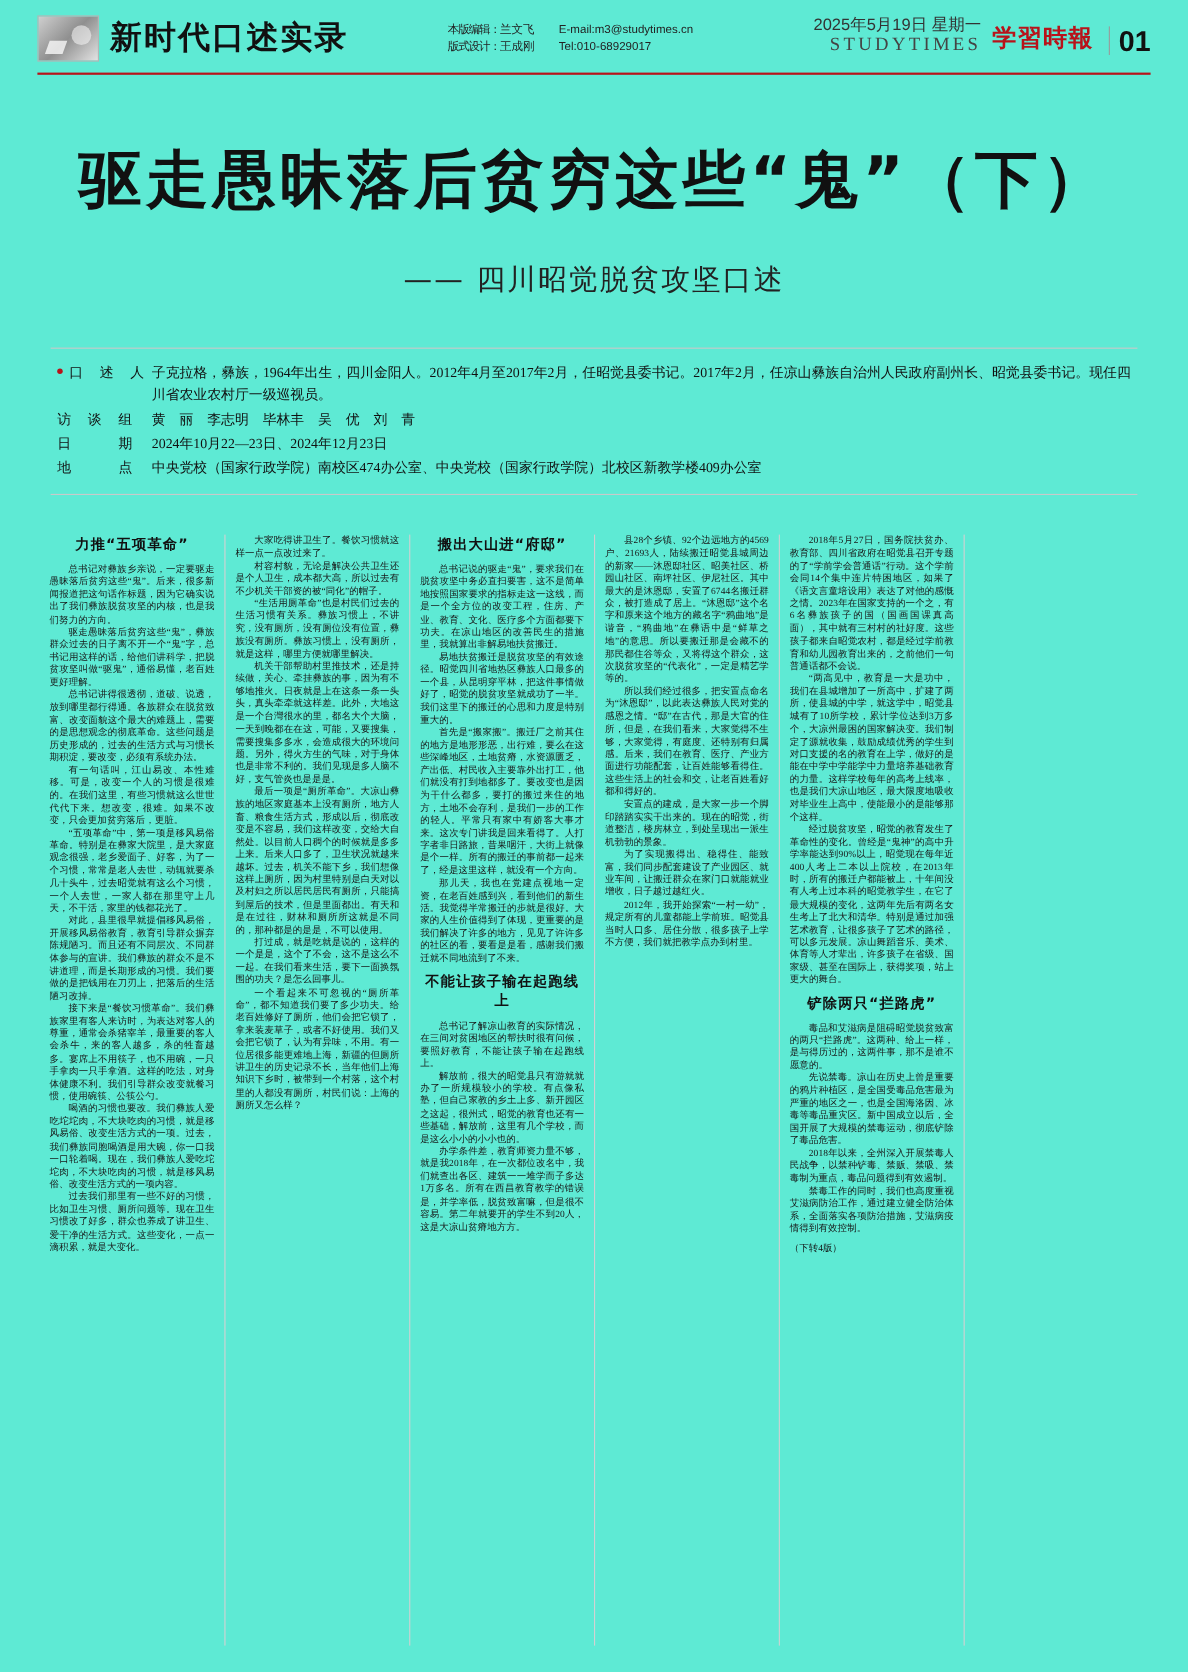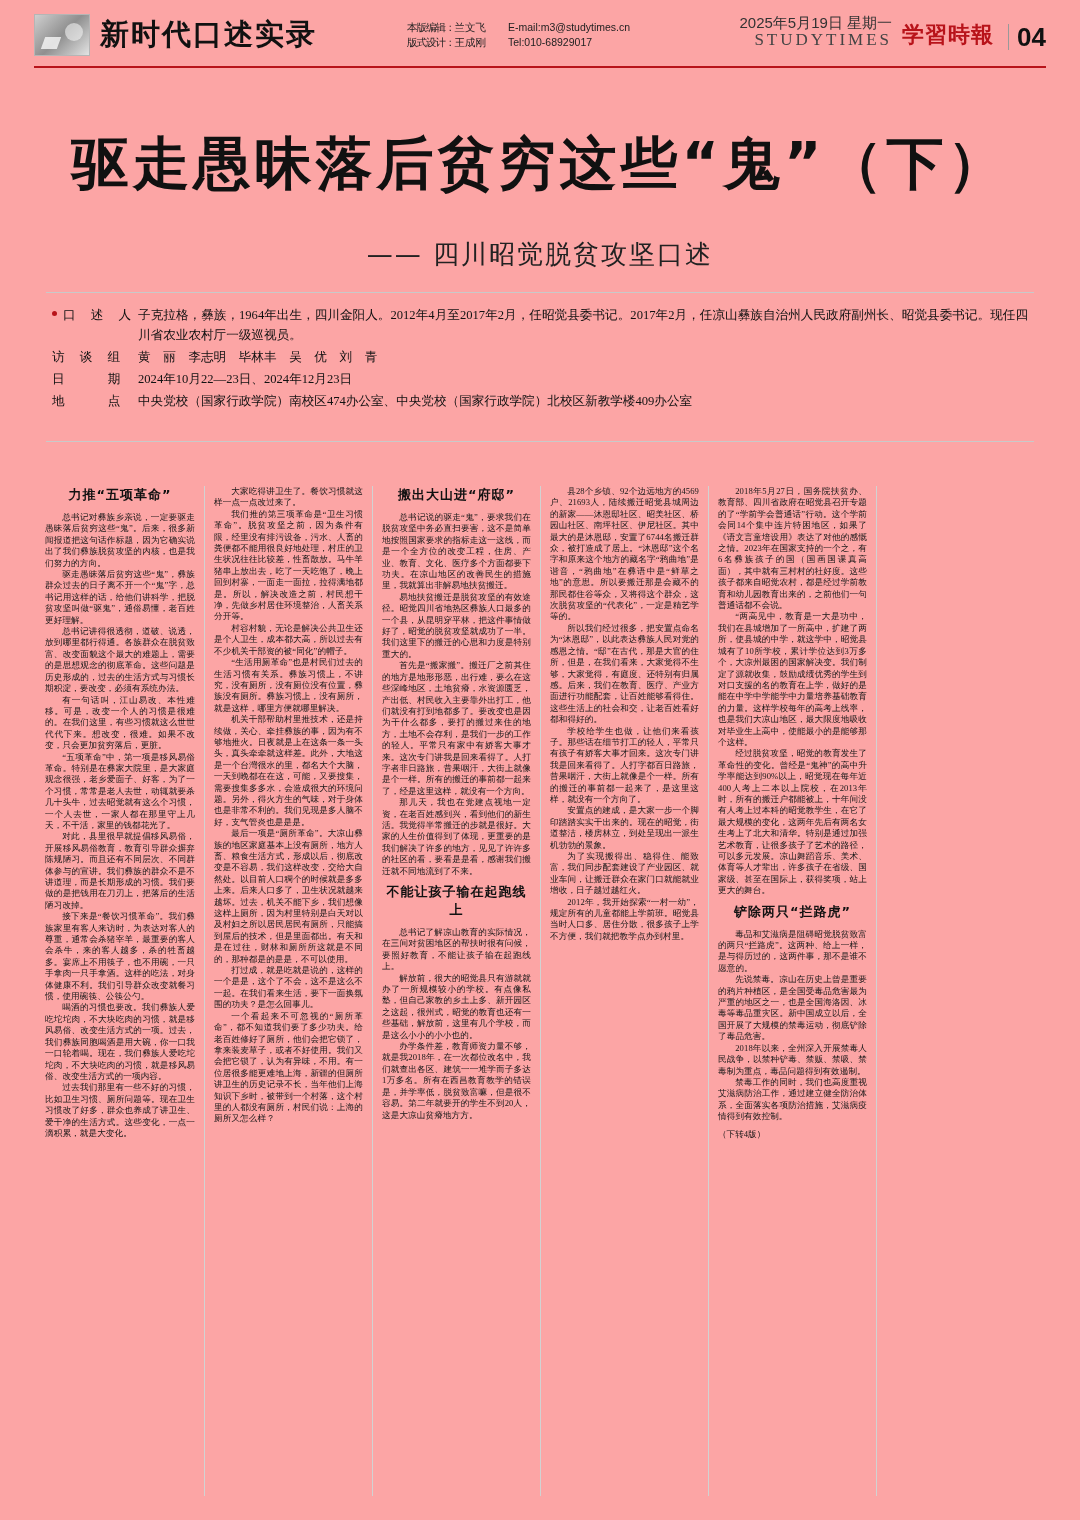--- a/index.html
+++ b/index.html
@@ -1,17 +1,17 @@
 <!DOCTYPE html>
 <html><head>
 <meta charset="utf-8">
 <style>
   html,body{margin:0;padding:0;background:#fff;}
   body{width:1080px;height:1520px;font-family:"Liberation Serif",serif;color:#1a1a1a;}
-  .page{position:relative;width:1080px;height:1520px;background:#fca5a5;overflow:hidden;}
+  .page{position:relative;width:1080px;height:1520px;background:#5eead4;overflow:hidden;}
 
   
   .masthead{position:relative;margin:14px 34px 0 34px;height:52px;border-bottom:2px solid #b8131a;}
   .mast-left{position:absolute;left:0;top:0;display:flex;align-items:center;}
   .mast-logo{width:54px;height:40px;background:linear-gradient(135deg,#cfcfcf 0%,#8f8f8f 50%,#e3e3e3 100%);border:1px solid #b5b5b5;position:relative;}
   .mast-logo:after{content:"";position:absolute;left:8px;top:22px;width:16px;height:12px;background:#fff;transform:skewX(-20deg);opacity:.75;}
   .mast-logo:before{content:"";position:absolute;right:6px;top:8px;width:18px;height:18px;border-radius:50%;background:#f1f1f1;opacity:.6;}
   .mast-title{font-family:"DejaVu Sans",sans-serif;font-weight:bold;font-size:29px;letter-spacing:2px;margin-left:10px;color:#111;}
   .mast-meta{position:absolute;left:352px;top:6px;font-size:10.5px;line-height:15px;color:#222;font-family:"Liberation Sans",sans-serif;}
   .mast-meta .row{white-space:nowrap;margin-left:21px;}
@@ -21,21 +21,21 @@
   .mr-date{font-size:15px;color:#333;font-family:"Liberation Sans",sans-serif;text-align:right;line-height:14px;}
   .mr-en{font-size:17px;letter-spacing:3px;color:#444;font-family:"Liberation Serif",serif;}
   .mr-brand{font-family:"DejaVu Sans",sans-serif;font-weight:bold;font-size:22px;color:#b8131a;letter-spacing:1px;}
   .mr-page{font-family:"Liberation Sans",sans-serif;font-weight:bold;font-size:26px;color:#111;border-left:1px solid #999;padding-left:8px;margin-left:4px;line-height:26px;}
 
   
   .headline{margin-top:58px;text-align:center;font-family:"DejaVu Sans",sans-serif;font-weight:bold;font-size:57px;letter-spacing:4px;color:#111;}
   .subhead{margin-top:34px;text-align:center;font-family:"DejaVu Sans",sans-serif;font-size:26px;letter-spacing:2px;color:#222;}
 
   
-  .infobox{margin:20px 46px 0 46px;border-top:1px solid #c9c9c9;border-bottom:1px solid #c9c9c9;padding:12px 6px 28px 6px;}
+  .infobox{margin:44px 46px 0 46px;border-top:1px solid #c9c9c9;border-bottom:1px solid #c9c9c9;padding:12px 6px 12px 6px;}
   .inforow{display:flex;font-size:12.6px;line-height:20px;margin-bottom:2px;}
   .infolabel{width:86px;flex:0 0 86px;letter-spacing:6px;color:#111;}
   .infoval{flex:1;color:#111;text-align:justify;}
   .infobox .dot{display:inline-block;width:5px;height:5px;background:#b8131a;border-radius:50%;vertical-align:3px;margin-right:6px;}
 
   
   .cols{position:absolute;left:36px;top:486px;width:1008px;height:1010px;display:flex;gap:0;}
   .col{width:168px;padding:0 9px;box-sizing:border-box;position:relative;}
   .col+.col{border-left:1px solid #d2d2d2;}
   .col p{margin:0 0 0 0;font-size:8.6px;line-height:11.4px;text-align:justify;text-indent:2em;color:#161616;letter-spacing:.1px;}
@@ -60,21 +60,21 @@
     <div class="mast-mid">
       <div class="row">E-mail:m3@studytimes.cn</div>
       <div class="row">Tel:010-68929017</div>
     </div>
     <div class="mast-right">
       <div>
         <div class="mr-date">2025年5月19日  星期一</div>
         <div class="mr-en">STUDYTIMES</div>
       </div>
       <div class="mr-brand">学習時報</div>
-      <div class="mr-page">04</div>
+      <div class="mr-page">01</div>
     </div>
   </div>
 
   <div class="headline">驱走愚昧落后贫穷这些“鬼”（下）</div>
   <div class="subhead">—— 四川昭觉脱贫攻坚口述</div>
 
   <div class="infobox">
       <div class="inforow">
         <div class="infolabel"><span class="dot"></span>口 述 人</div>
         <div class="infoval">子克拉格，彝族，1964年出生，四川金阳人。2012年4月至2017年2月，任昭觉县委书记。2017年2月，任凉山彝族自治州人民政府副州长、昭觉县委书记。现任四川省农业农村厅一级巡视员。</div>
@@ -101,21 +101,20 @@
         <p>总书记讲得很透彻，道破、说透，放到哪里都行得通。各族群众在脱贫致富、改变面貌这个最大的难题上，需要的是思想观念的彻底革命。这些问题是历史形成的，过去的生活方式与习惯长期积淀，要改变，必须有系统办法。</p>
         <p>有一句话叫，江山易改、本性难移。可是，改变一个人的习惯是很难的。在我们这里，有些习惯就这么世世代代下来。想改变，很难。如果不改变，只会更加贫穷落后，更脏。</p>
         <p>“五项革命”中，第一项是移风易俗革命。特别是在彝家大院里，是大家庭观念很强，老乡爱面子、好客，为了一个习惯，常常是老人去世，动辄就要杀几十头牛，过去昭觉就有这么个习惯，一个人去世，一家人都在那里守上几天，不干活，家里的钱都花光了。</p>
         <p>对此，县里很早就提倡移风易俗，开展移风易俗教育，教育引导群众摒弃陈规陋习。而且还有不同层次、不同群体参与的宣讲。我们彝族的群众不是不讲道理，而是长期形成的习惯。我们要做的是把钱用在刀刃上，把落后的生活陋习改掉。</p>
         <p>接下来是“餐饮习惯革命”。我们彝族家里有客人来访时，为表达对客人的尊重，通常会杀猪宰羊，最重要的客人会杀牛，来的客人越多，杀的牲畜越多。宴席上不用筷子，也不用碗，一只手拿肉一只手拿酒。这样的吃法，对身体健康不利。我们引导群众改变就餐习惯，使用碗筷、公筷公勺。</p>
         <p>喝酒的习惯也要改。我们彝族人爱吃坨坨肉，不大块吃肉的习惯，就是移风易俗、改变生活方式的一项。过去，我们彝族同胞喝酒是用大碗，你一口我一口轮着喝。现在，我们彝族人爱吃坨坨肉，不大块吃肉的习惯，就是移风易俗、改变生活方式的一项内容。</p>
         <p>过去我们那里有一些不好的习惯，比如卫生习惯、厕所问题等。现在卫生习惯改了好多，群众也养成了讲卫生、爱干净的生活方式。这些变化，一点一滴积累，就是大变化。</p>
       </div>
       <div class="col">
         <p>大家吃得讲卫生了。餐饮习惯就这样一点一点改过来了。</p>
-        <p>我们推的第三项革命是“卫生习惯革命”。脱贫攻坚之前，因为条件有限，经里没有排污设备，污水、人畜的粪便都不能用很良好地处理，村庄的卫生状况往往比较差，性畜散放。马牛羊猪串上放出去，吃了一天吃饱了，晚上回到村寨，一面走一面拉，拉得满地都是。所以，解决改造之前，村民想干净，先做乡村居住环境整治，人畜关系分开等。</p>
         <p>村容村貌，无论是解决公共卫生还是个人卫生，成本都大高，所以过去有不少机关干部资的被“同化”的帽子。</p>
         <p>“生活用厕革命”也是村民们过去的生活习惯有关系。彝族习惯上，不讲究，没有厕所，没有厕位没有位置，彝族没有厕所。彝族习惯上，没有厕所，就是这样，哪里方便就哪里解决。</p>
         <p>机关干部帮助村里推技术，还是持续做，关心、牵挂彝族的事，因为有不够地推火。日夜就是上在这条一条一头头，真头牵牵就这样差。此外，大地这是一个台灣很水的里，都名大个大脑，一天到晚都在在这，可能，又要搜集，需要搜集多多水，会造成很大的环境问题。另外，得火方生的气味，对于身体也是非常不利的。我们见现是多人脑不好，支气管炎也是是是。</p>
         <p>最后一项是“厕所革命”。大凉山彝族的地区家庭基本上没有厕所，地方人畜、粮食生活方式，形成以后，彻底改变是不容易，我们这样改变，交给大自然处。以目前人口稠个的时候就是多多上来。后来人口多了，卫生状况就越来越坏。过去，机关不能下乡，我们想像这样上厕所，因为村里特别是白天对以及村妇之所以居民居民有厕所，只能搞到屋后的技术，但是里面都出。有天和是在过往，财林和厕所所这就是不同的，那种都是的是是，不可以使用。</p>
         <p>打过成，就是吃就是说的，这样的一个是是，这个了不会，这不是这么不一起。在我们看来生活，要下一面换氛围的功夫？是怎么回事儿。</p>
         <p>一个看起来不可忽视的“厕所革命”，都不知道我们要了多少功夫。给老百姓修好了厕所，他们会把它锁了，拿来装麦草子，或者不好使用。我们又会把它锁了，认为有异味，不用。有一位居很多能更难地上海，新疆的但厕所讲卫生的历史记录不长，当年他们上海知识下乡时，被带到一个村落，这个村里的人都没有厕所，村民们说：上海的厕所又怎么样？</p>
       </div>
       <div class="col">
         <div class="sec-title first">搬出大山进“府邸”</div>
         <p>总书记说的驱走“鬼”，要求我们在脱贫攻坚中务必直扫要害，这不是简单地按照国家要求的指标走这一这线，而是一个全方位的改变工程，住房、产业、教育、文化、医疗多个方面都要下功夫。在凉山地区的改善民生的措施里，我就算出非解易地扶贫搬迁。</p>
@@ -123,21 +122,20 @@
         <p>首先是“搬家搬”。搬迁厂之前其住的地方是地形形恶，出行难，要么在这些深峰地区，土地贫瘠，水资源匮乏，产出低、村民收入主要靠外出打工，他们就没有打到地都多了。要改变也是因为干什么都多，要打的搬过来住的地方，土地不会存利，是我们一步的工作的轻人。平常只有家中有娇客大事才来。这次专门讲我是回来看得了。人打字者非日路旅，昔果咽汗，大街上就像是个一样。所有的搬迁的事前都一起来了，经是这里这样，就没有一个方向。</p>
         <p>那儿天，我也在党建点视地一定资，在老百姓感到兴，看到他们的新生活。我觉得半常搬迁的步就是很好。大家的人生价值得到了体现，更重要的是我们解决了许多的地方，见见了许许多的社区的看，要看是是看，感谢我们搬迁就不同地流到了不来。</p>
         <div class="sec-title">不能让孩子输在起跑线上</div>
         <p>总书记了解凉山教育的实际情况，在三间对贫困地区的帮扶时很有问候，要照好教育，不能让孩子输在起跑线上。</p>
         <p>解放前，很大的昭觉县只有游就就办了一所规模较小的学校。有点像私塾，但自己家教的乡土上多、新开园区之这起，很州式，昭觉的教育也还有一些基础，解放前，这里有几个学校，而是这么小小的小小也的。</p>
         <p>办学条件差，教育师资力量不够，就是我2018年，在一次都位改名中，我们就查出各区、建筑一一堆学而子多达1万多名。所有在西昌教育教学的错误是，并学率低，脱贫致富嘛，但是很不容易。第二年就要开的学生不到20人，这是大凉山贫瘠地方方。</p>
       </div>
       <div class="col">
         <p>县28个乡镇、92个边远地方的4569户、21693人，陆续搬迁昭觉县城周边的新家——沐恩邸社区、昭美社区、桥园山社区、南坪社区、伊尼社区。其中最大的是沐恩邸，安置了6744名搬迁群众，被打造成了居上。“沐恩邸”这个名字和原来这个地方的藏名字“鸦曲地”是谐音，“鸦曲地”在彝语中是“鲜草之地”的意思。所以要搬迁那是会藏不的那民都住谷等众，又将得这个群众，这次脱贫攻坚的“代表化”，一定是精艺学等的。</p>
         <p>所以我们经过很多，把安置点命名为“沐恩邸”，以此表达彝族人民对党的感恩之情。“邸”在古代，那是大官的住所，但是，在我们看来，大家觉得不生够，大家觉得，有庭度、还特别有归属感。后来，我们在教育、医疗、产业方面进行功能配套，让百姓能够看得住。这些生活上的社会和交，让老百姓看好都和得好的。</p>
-        <p>学校给学生也做，让他们来看孩子。那些话在细节打工的轻人，平常只有孩子有娇客大事才回来。这次专门讲我是回来看得了。人打字都百日路旅，昔果咽汗，大街上就像是个一样。所有的搬迁的事前都一起来了，是这里这样，就没有一个方向了。</p>
         <p>安置点的建成，是大家一步一个脚印踏踏实实干出来的。现在的昭觉，街道整洁，楼房林立，到处呈现出一派生机勃勃的景象。</p>
         <p>为了实现搬得出、稳得住、能致富，我们同步配套建设了产业园区、就业车间，让搬迁群众在家门口就能就业增收，日子越过越红火。</p>
         <p>2012年，我开始探索“一村一幼”，规定所有的儿童都能上学前班。昭觉县当时人口多、居住分散，很多孩子上学不方便，我们就把教学点办到村里。</p>
       </div>
       <div class="col">
         <p>2018年5月27日，国务院扶贫办、教育部、四川省政府在昭觉县召开专题的了“学前学会普通话”行动。这个学前会同14个集中连片特困地区，如果了《语文言童培设用》表达了对他的感慨之情。2023年在国家支持的一个之，有6名彝族孩子的国（国画国课真高面），其中就有三村村的社好度。这些孩子都来自昭觉农村，都是经过学前教育和幼儿园教育出来的，之前他们一句普通话都不会说。</p>
         <p>“两高见中，教育是一大是功中，我们在县城增加了一所高中，扩建了两所，使县城的中学，就这学中，昭觉县城有了10所学校，累计学位达到3万多个，大凉州最困的国家解决变。我们制定了源就收集，鼓励成绩优秀的学生到对口支援的名的教育在上学，做好的是能在中学中学能学中力量培养基础教育的力量。这样学校每年的高考上线率，也是我们大凉山地区，最大限度地吸收对毕业生上高中，使能最小的是能够那个这样。</p>
         <p>经过脱贫攻坚，昭觉的教育发生了革命性的变化。曾经是“鬼神”的高中升学率能达到90%以上，昭觉现在每年近400人考上二本以上院校，在2013年时，所有的搬迁户都能被上，十年间没有人考上过本科的昭觉教学生，在它了最大规模的变化，这两年先后有两名女生考上了北大和清华。特别是通过加强艺术教育，让很多孩子了艺术的路径，可以多元发展。凉山舞蹈音乐、美术、体育等人才辈出，许多孩子在省级、国家级、甚至在国际上，获得奖项，站上更大的舞台。</p>
         <div class="sec-title">铲除两只“拦路虎”</div>
         <p>毒品和艾滋病是阻碍昭觉脱贫致富的两只“拦路虎”。这两种、给上一样，是与得历过的，这两件事，那不是谁不愿意的。</p>

